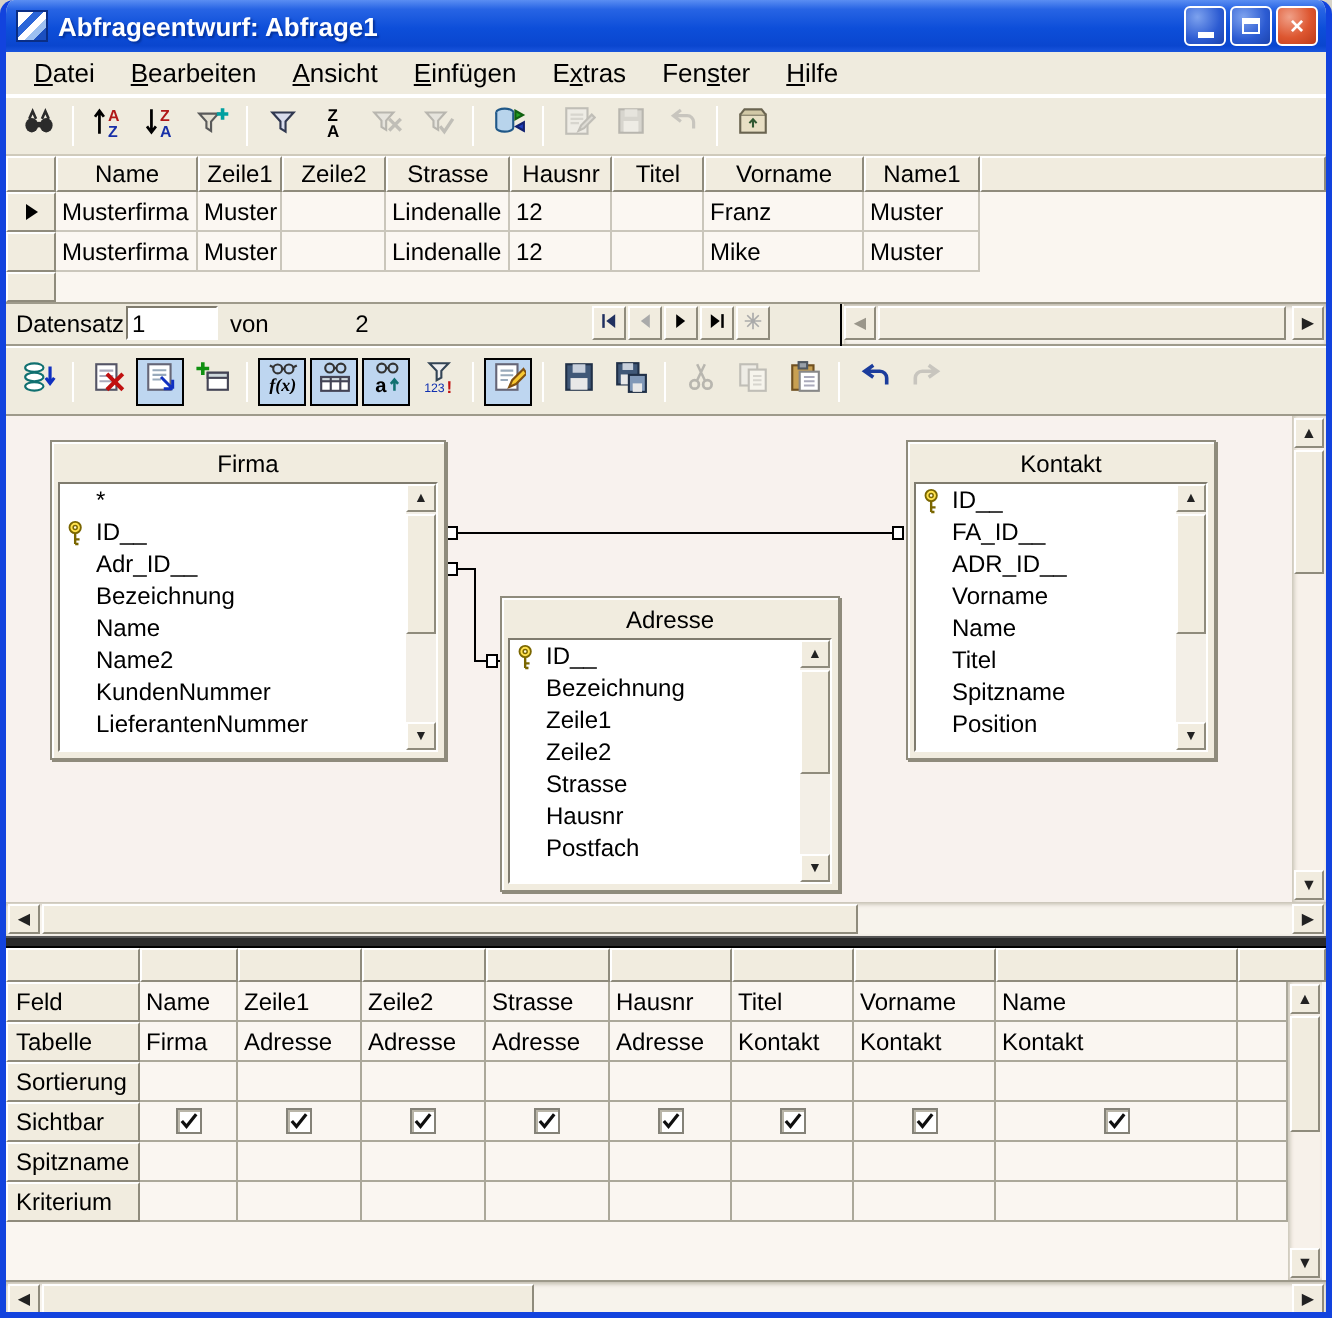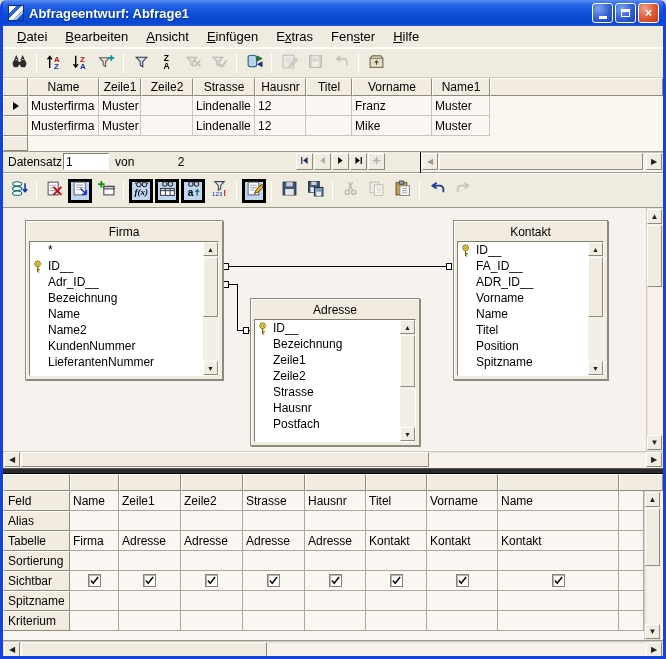--- a/index.html
+++ b/index.html
@@ -37,21 +37,21 @@
     background:#efebde;border-bottom:1px solid #fff;padding-left:5px;font-size:13px;color:#000;}
   .menu-item{padding:2px 9px;white-space:nowrap;}
   .menu-item u{text-decoration:underline;}
   
   .toolbar{display:flex;align-items:center;background:#efebde;padding:2px 3px;}
   .tb1{height:30px;flex:0 0 30px;border-top:1px solid #fff;border-bottom:1px solid #cfcabb;}
   .tb2{height:35px;flex:0 0 35px;border-top:1px solid #fff;border-bottom:1px solid #9e9a8b;}
   .tbtn{width:24px;height:24px;display:flex;align-items:center;justify-content:center;
     border:1px solid transparent;margin:0 1px;}
   .tbtn svg{width:17px;height:17px;}
-  .tbtn.pressed{background:#bed6f0;border:3px solid #000000;}
+  .tbtn.pressed{background:#bed6f0;border:1px solid #000000;}
   .tbtn.disabled{filter:grayscale(1);opacity:.45;}
   .tsep{width:1px;height:20px;background:#9e9a8b;border-right:1px solid #fff;margin:0 4px;}
   
   .result-grid{height:74px;flex:0 0 74px;position:relative;background:#faf6f0;border-bottom:1px solid #9e9a8b;}
   .rg-row{display:flex;}
   .hcell{height:18px;background:#f1ecdf;border:1px solid;border-color:#ffffff #8f8b7c #8f8b7c #ffffff;
     font-size:12px;display:flex;align-items:center;justify-content:center;color:#000;overflow:hidden;}
   .rg-selector{width:25px;flex:0 0 25px;}
   .dcell{height:20px;border-right:1px solid #cac6bb;border-bottom:1px solid #cac6bb;
     font-size:12px;display:flex;align-items:center;padding:0 3px;color:#000;
@@ -596,25 +596,25 @@
           <div class="dfield">
             <span class="keyslot"></span>
             <span>Name</span>
           </div>
           <div class="dfield">
             <span class="keyslot"></span>
             <span>Titel</span>
           </div>
           <div class="dfield">
             <span class="keyslot"></span>
+            <span>Spitzname</span>
+          </div>
+          <div class="dfield">
+            <span class="keyslot"></span>
             <span>Position</span>
-          </div>
-          <div class="dfield">
-            <span class="keyslot"></span>
-            <span>Spitzname</span>
           </div>
           <div class="dlist-scroll">
             <span class="sbtn up" style="font-size: 7px;">▲</span>
             <span class="thumb" style="top: 15px; height: 60px;"></span>
             <span class="sbtn down" style="font-size: 7px;">▼</span>
           </div>
         </div>
       </div>
     </div>
 
@@ -645,32 +645,20 @@
         <div class="dg-cell" style="width: 62px; flex: 0 0 62px;">Zeile1</div>
         <div class="dg-cell" style="width: 62px; flex: 0 0 62px;">Zeile2</div>
         <div class="dg-cell" style="width: 62px; flex: 0 0 62px;">Strasse</div>
         <div class="dg-cell" style="width: 61px; flex: 0 0 61px;">Hausnr</div>
         <div class="dg-cell" style="width: 61px; flex: 0 0 61px;">Titel</div>
         <div class="dg-cell" style="width: 71px; flex: 0 0 71px;">Vorname</div>
         <div class="dg-cell" style="width: 121px; flex: 0 0 121px;">Name</div>
         <div class="dg-cell" style="flex: 1 1 auto; margin-right: 19px;"></div>
       </div>
       <div class="dg-row">
-        <div class="dg-rowhdr">Alias</div>
-        <div class="dg-cell" style="width: 49px; flex: 0 0 49px;"></div>
-        <div class="dg-cell" style="width: 62px; flex: 0 0 62px;"></div>
-        <div class="dg-cell" style="width: 62px; flex: 0 0 62px;"></div>
-        <div class="dg-cell" style="width: 62px; flex: 0 0 62px;"></div>
-        <div class="dg-cell" style="width: 61px; flex: 0 0 61px;"></div>
-        <div class="dg-cell" style="width: 61px; flex: 0 0 61px;"></div>
-        <div class="dg-cell" style="width: 71px; flex: 0 0 71px;"></div>
-        <div class="dg-cell" style="width: 121px; flex: 0 0 121px;"></div>
-        <div class="dg-cell" style="flex: 1 1 auto; margin-right: 19px;"></div>
-      </div>
-      <div class="dg-row">
         <div class="dg-rowhdr">Tabelle</div>
         <div class="dg-cell" style="width: 49px; flex: 0 0 49px;">Firma</div>
         <div class="dg-cell" style="width: 62px; flex: 0 0 62px;">Adresse</div>
         <div class="dg-cell" style="width: 62px; flex: 0 0 62px;">Adresse</div>
         <div class="dg-cell" style="width: 62px; flex: 0 0 62px;">Adresse</div>
         <div class="dg-cell" style="width: 61px; flex: 0 0 61px;">Adresse</div>
         <div class="dg-cell" style="width: 61px; flex: 0 0 61px;">Kontakt</div>
         <div class="dg-cell" style="width: 71px; flex: 0 0 71px;">Kontakt</div>
         <div class="dg-cell" style="width: 121px; flex: 0 0 121px;">Kontakt</div>
         <div class="dg-cell" style="flex: 1 1 auto; margin-right: 19px;"></div>

